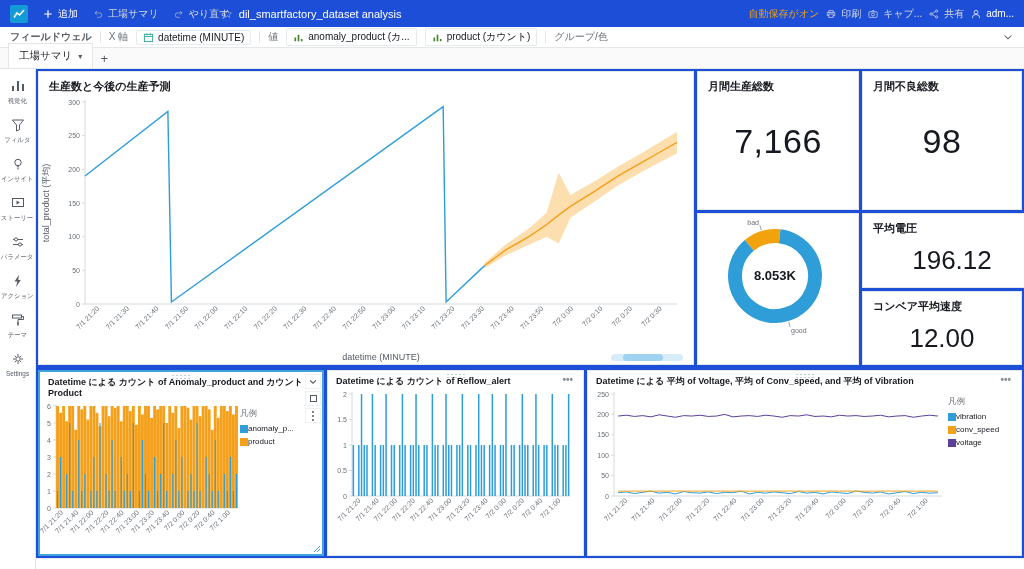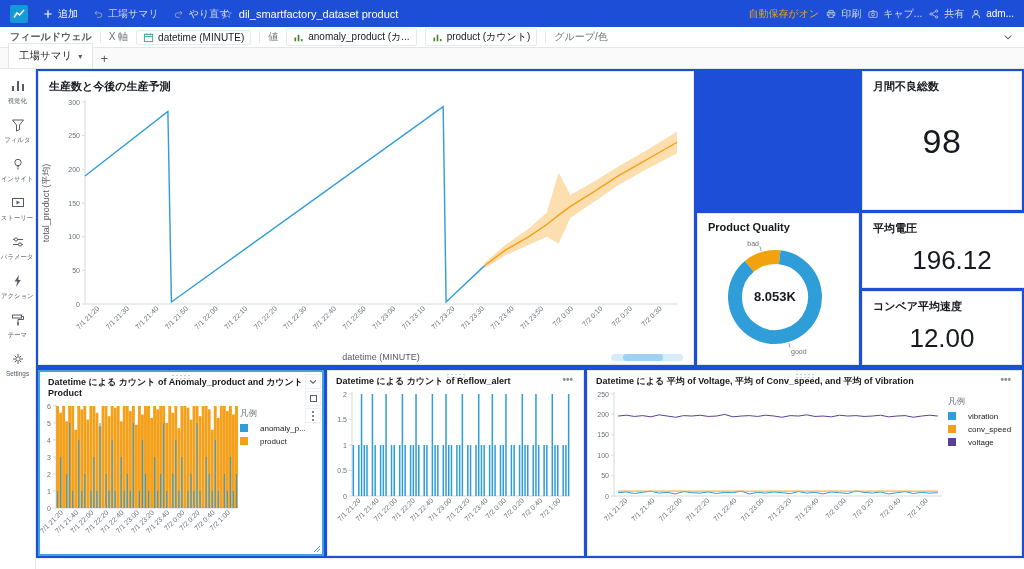--- a/index.html
+++ b/index.html
@@ -54,21 +54,21 @@
 
   .p-title{padding:7px 10px 2px;font-weight:bold;font-size:11px;color:#16191f;white-space:nowrap;overflow:hidden}
   .sm-title{font-size:9px;padding:5px 8px 1px;font-weight:bold;display:flex;align-items:flex-start;color:#16191f;line-height:1.2}
   .sm-title .t{flex:1;overflow:hidden}
   .kebab{color:#879196;font-size:10px;cursor:pointer;padding:0 2px;line-height:8px}
   .kpi-value{text-align:center;font-size:34px;color:#16191f;margin-top:26px;letter-spacing:.5px}
   .kpi-value-sm{text-align:center;font-size:26px;color:#16191f;margin-top:7px}
   .chart-flex{display:flex;align-items:flex-start}
   .legend{width:62px;padding:8px 4px 0 0}
   .lg-title{font-size:8.5px;color:#687078;margin-bottom:4px}
-  .lg-item{display:flex;align-items:flex-start;gap:12px;font-size:8px;color:#16191f;margin-bottom:4px;cursor:pointer}
+  .lg-item{display:flex;align-items:flex-end;gap:0;font-size:8px;color:#16191f;margin-bottom:4px;cursor:pointer}
   .lg-sq{width:8px;height:8px;flex:0 0 auto}
   .zoombar{position:absolute;right:10px;bottom:3px;width:72px;height:7px;background:#d7ecf9;border-radius:4px;cursor:pointer}
   .zoombar-inner{position:absolute;left:12px;top:0;width:40px;height:7px;background:#9fd2f0;border-radius:4px}
   .drag{position:absolute;top:2px;left:50%;transform:translateX(-50%);width:20px;height:5px;background-image:radial-gradient(#c1c7cd 1px,transparent 1px);background-size:4px 3px;opacity:.9}
   .vtool{position:absolute;right:1px;top:2px;display:flex;flex-direction:column;gap:2px;background:#fff;z-index:5}
   .vtool .vbtn{width:16px;height:15px;display:flex;flex-direction:column;align-items:center;justify-content:center;cursor:pointer;border:1px solid #eef1f3;background:#fff}
   .box-ico{width:7px;height:7px;border:1px solid #545b64;display:block}
   .kdot{width:2px;height:2px;border-radius:50%;background:#545b64;margin:1px 0}
   .resize{position:absolute;right:1px;bottom:1px;cursor:nwse-resize}
   .footer{position:absolute;left:0;right:0;bottom:0;height:11px;background:#fff;border-top:1px solid #eceff1;z-index:10}
@@ -96,21 +96,21 @@
   </div>
   <div class="tb-btn">
     <svg width="12" height="12" viewBox="0 0 16 16">
         <path d="M12 6.5H6a3 3 0 0 0 0 6h3" fill="none" stroke="#aab7c4"></path>
         <path d="M9.5 4 12 6.5 9.5 9" fill="none" stroke="#aab7c4"></path>
       </svg>
     <span>やり直す</span>
   </div>
   <div class="tb-title">
     <span class="star">☆</span>
-    <span>dil_smartfactory_dataset product</span>
+    <span>dil_smartfactory_dataset analysis</span>
   </div>
   <div class="tb-right">
     <span class="autosave">自動保存がオン</span>
     <div class="tb-btn">
       <svg width="12" height="12" viewBox="0 0 16 16">
           <path d="M5 6V3.5h6V6M3 6h10v4h-2M5 10H3V6M5 8h6v4.5H5z" fill="none" stroke="#d5dbdb"></path>
         </svg>
       <span>印刷</span>
     </div>
     <div class="tb-btn">
@@ -285,28 +285,31 @@
         <text x="342" y="264" class="at" text-anchor="middle">datetime (MINUTE)</text>
         <polygon points="445.6,166.92666666666665 466.32,148.74666666666667 490,132.58666666666667 507.76,116.42666666666666 519.6,76.69999999999999 531.44,98.91999999999999 555.12,85.45333333333333 578.8000000000001,70.63999999999999 602.48,57.173333333333325 620.24,46.39999999999999 638,35.62666666666665 638,57.173333333333325 620.24,66.60000000000001 602.48,76.02666666666667 578.8000000000001,89.49333333333334 555.12,105.65333333333332 531.44,121.81333333333332 519.6,147.39999999999998 507.76,140.66666666666669 490,148.74666666666667 466.32,159.52 445.6,172.31333333333333" fill="#f5a01a" fill-opacity="0.35"></polygon>
         <polyline points="445.6,169.62 466.32,154.13333333333335 490,140.66666666666669 507.76,128.54666666666668 519.6,119.12 531.44,110.36666666666666 555.12,95.55333333333334 578.8000000000001,80.06666666666668 602.48,66.60000000000001 620.24,56.5 638,46.39999999999999" fill="none" stroke="#f5a01a" stroke-width="1.4"></polyline>
         <polyline points="46,80.06666666666668 128.88,15.42666666666666 132.432,205.98 404.15999999999997,10.713333333333331 407.12,205.98 445.6,169.62" fill="none" stroke="#2e9dd8" stroke-width="1.4"></polyline>
       </svg>
     <div class="zoombar">
         <div class="zoombar-inner"></div>
       </div>
   </section>
 
+  <section class="panel" id="p-kpi1">
+    <div class="p-title">月間生産総数</div>
+    <div class="kpi-value">7,166</div>
+  </section>
 
   <section class="panel" id="p-kpi2">
     <div class="p-title">月間不良総数</div>
     <div class="kpi-value">98</div>
   </section>
 
   <section class="panel" id="p-quality">
-    <div class="p-title">Product Quality</div>
     <svg width="158" height="130" style="display:block;margin:0 auto">
         <path d="M 50.288495612538426 31.35822227524088 A 40 40 0 0 1 80.72922645316932 22.280553665054143" fill="none" stroke="#f2a20c" stroke-width="14"></path>
         <line x1="62.28695836456127" y1="16.000516425673602" x2="60.85851652753641" y2="11.208903553347938" stroke="#9aa5ad"></line>
         <text x="60.00145142532149" y="11.333935829952537" class="tk" text-anchor="end">bad</text>
         <path d="M 80.73615873226004 22.28137967573852 A 40 40 0 1 1 50.283148005074565 31.362710245991085" fill="none" stroke="#2e9dd8" stroke-width="14"></path>
         <line x1="89.71304163543873" y1="107.9994835743264" x2="91.14148347246359" y2="112.79109644665206" stroke="#9aa5ad"></line>
         <text x="91.99854857467852" y="118.66606417004746" class="tk" text-anchor="start">good</text>
         <text x="76" y="66" class="donut-center" text-anchor="middle">8.053K</text>
       </svg>
   </section>

